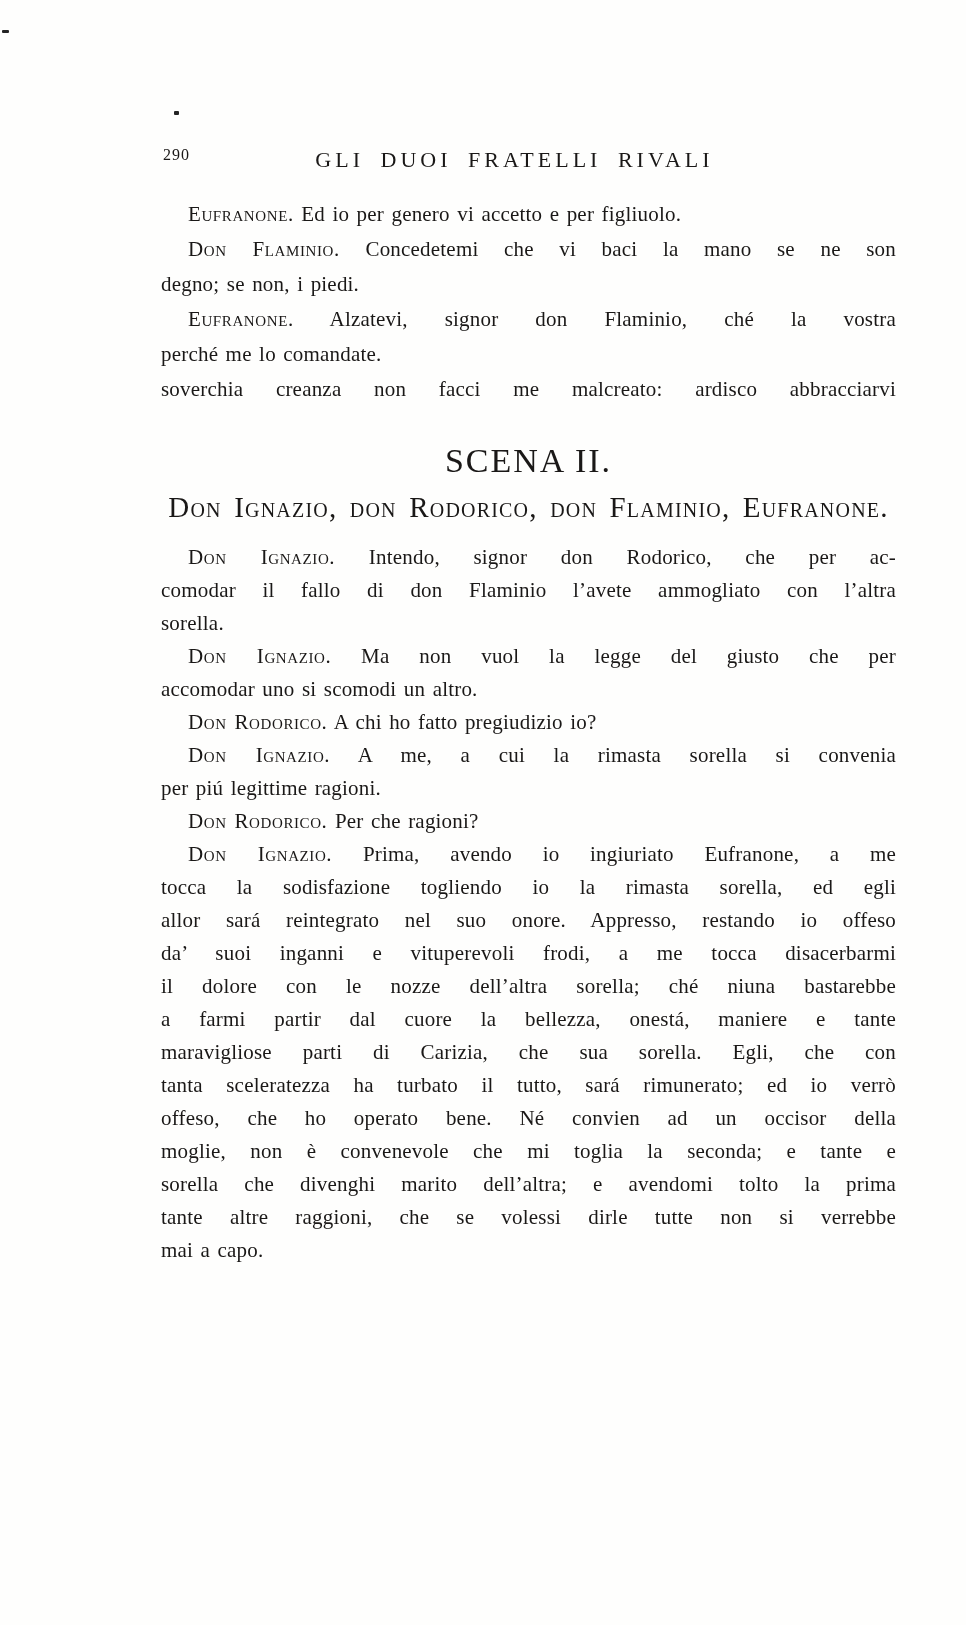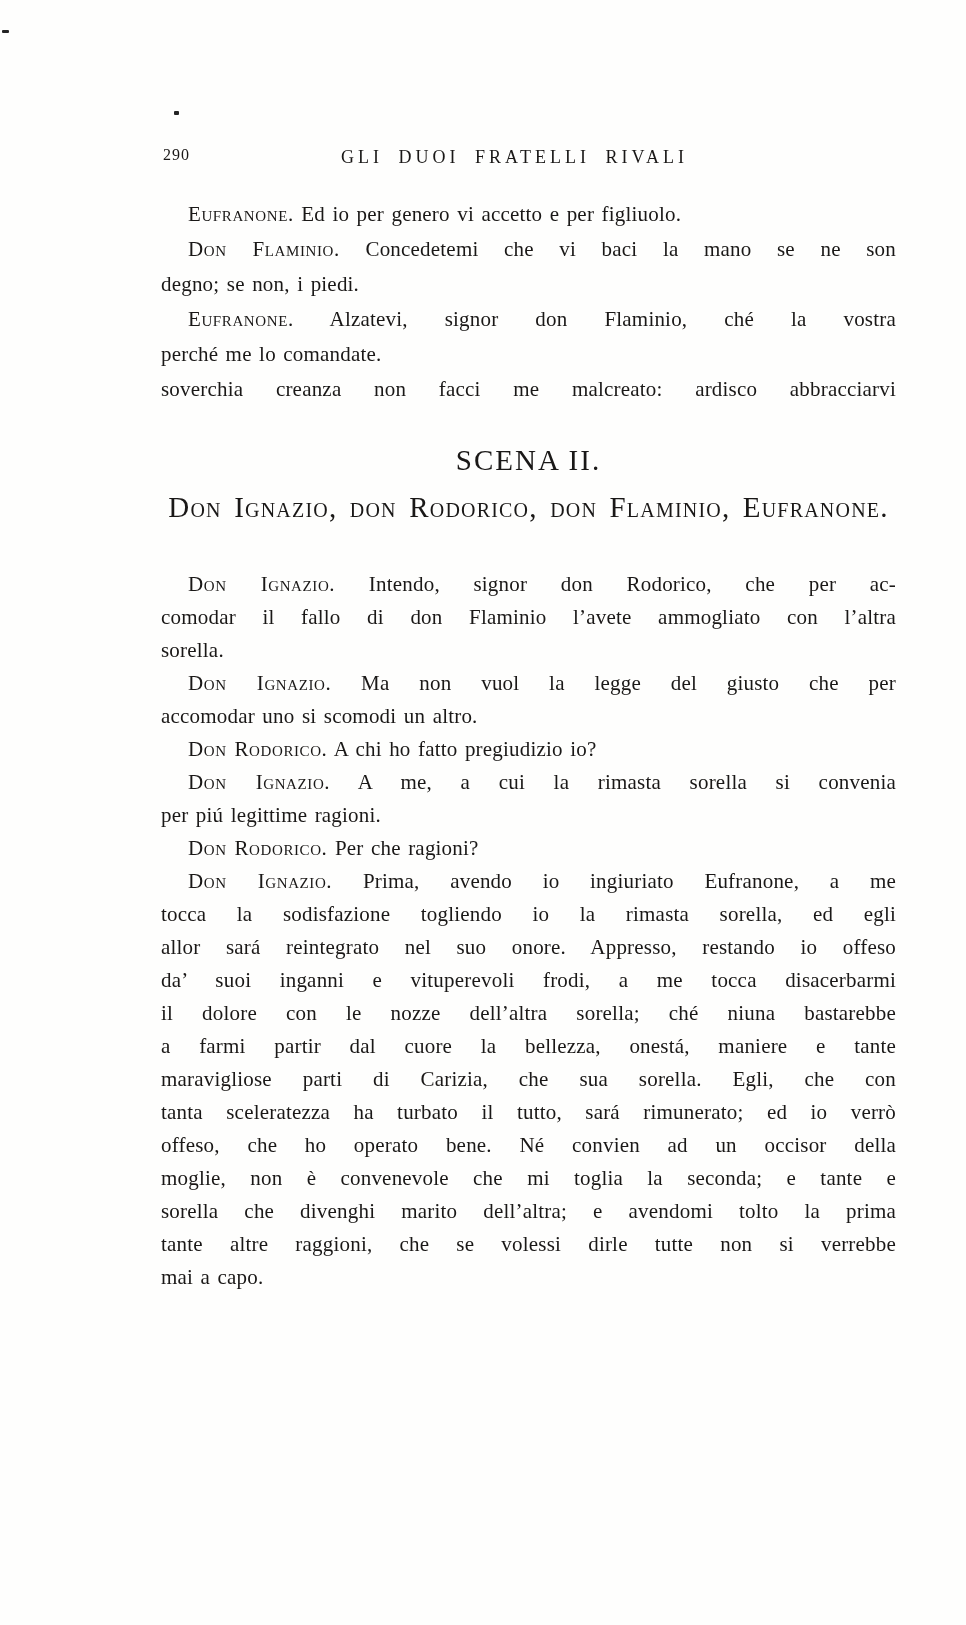--- a/index.html
+++ b/index.html
@@ -26,42 +26,42 @@
     position: absolute;
     top: 147px; left: 161px; width: 735px;
     height: 22px;
   }
   .page-number {
     position: absolute; left: 2px; top: -1px;
     font-size: 16px; letter-spacing: 1px;
   }
   .head-title {
     display: block; text-align: center;
-    font-size: 18px; letter-spacing: 4px; word-spacing: 7px;
+    font-size: 22px; letter-spacing: 4px; word-spacing: 7px;
     transform: translateX(-14px);
   }
 
   
   .block {
     position: absolute; left: 161px; width: 735px;
     font-size: 21px;
   }
   #block-top   { top: 197px; line-height: 35px; }
-  #block-scene { top: 568px; line-height: 33px; }
+  #block-scene { top: 541px; line-height: 33px; }
   .para { margin: 0; }
   .line { width: 100%; letter-spacing: 0.2px; word-spacing: 2px; }
   .line.fill { text-align: justify; text-align-last: justify; }
   .line.first { text-indent: 27px; }
   .speaker { font-variant: small-caps; letter-spacing: 0.6px; }
 
   
   .scene-heading {
     position: absolute; top: 447px; left: 161px; width: 735px;
     margin: 0; text-align: center;
-    font-size: 29px; font-weight: normal; letter-spacing: 2px;
+    font-size: 34px; font-weight: normal; letter-spacing: 2px;
     line-height: 27px;
   }
   .cast-line {
     position: absolute; top: 495px; left: 161px; width: 735px;
     margin: 0; text-align: center;
     font-size: 29px; font-variant: small-caps;
     letter-spacing: 1.2px; word-spacing: 4px;
     line-height: 25px;
   }
 </style>

